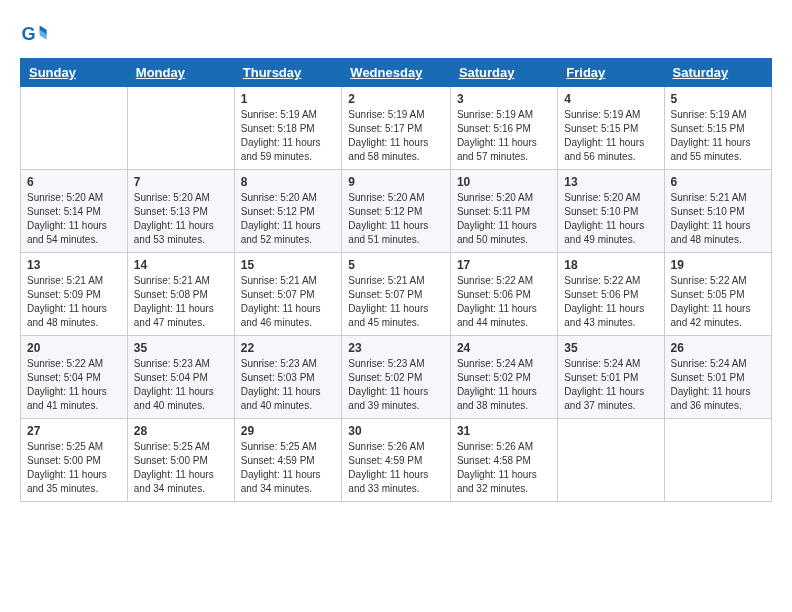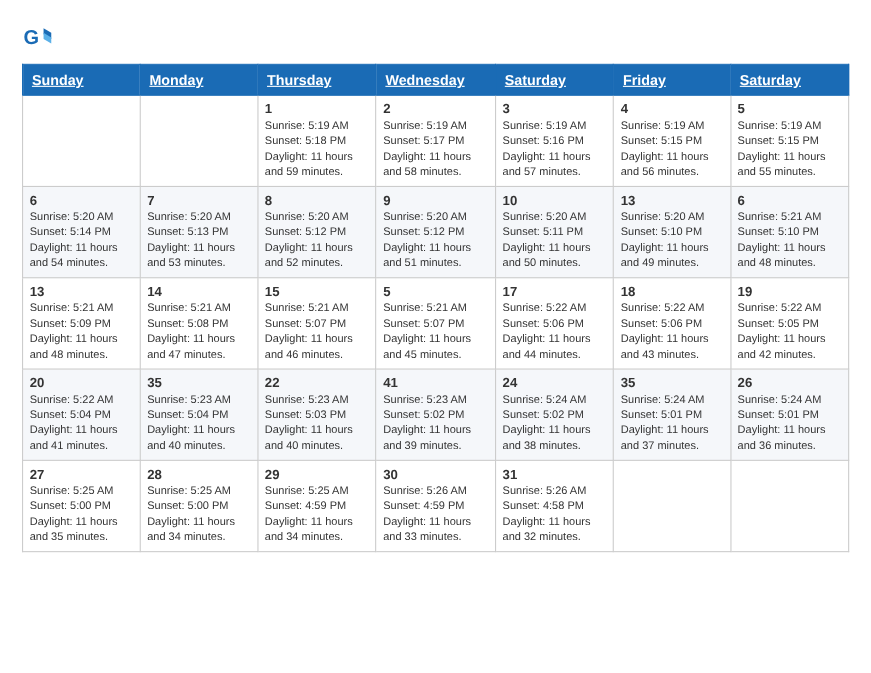--- a/index.html
+++ b/index.html
@@ -214,21 +214,21 @@
         </td>
         <td>
           <span class="day-num">35</span>
           <div class="day-info">Sunrise: 5:23 AM<br>Sunset: 5:04 PM<br>Daylight: 11 hours and 40 minutes.</div>
         </td>
         <td>
           <span class="day-num">22</span>
           <div class="day-info">Sunrise: 5:23 AM<br>Sunset: 5:03 PM<br>Daylight: 11 hours and 40 minutes.</div>
         </td>
         <td>
-          <span class="day-num">41</span>
+          <span class="day-num">23</span>
           <div class="day-info">Sunrise: 5:23 AM<br>Sunset: 5:02 PM<br>Daylight: 11 hours and 39 minutes.</div>
         </td>
         <td>
           <span class="day-num">24</span>
           <div class="day-info">Sunrise: 5:24 AM<br>Sunset: 5:02 PM<br>Daylight: 11 hours and 38 minutes.</div>
         </td>
         <td>
           <span class="day-num">35</span>
           <div class="day-info">Sunrise: 5:24 AM<br>Sunset: 5:01 PM<br>Daylight: 11 hours and 37 minutes.</div>
         </td>

